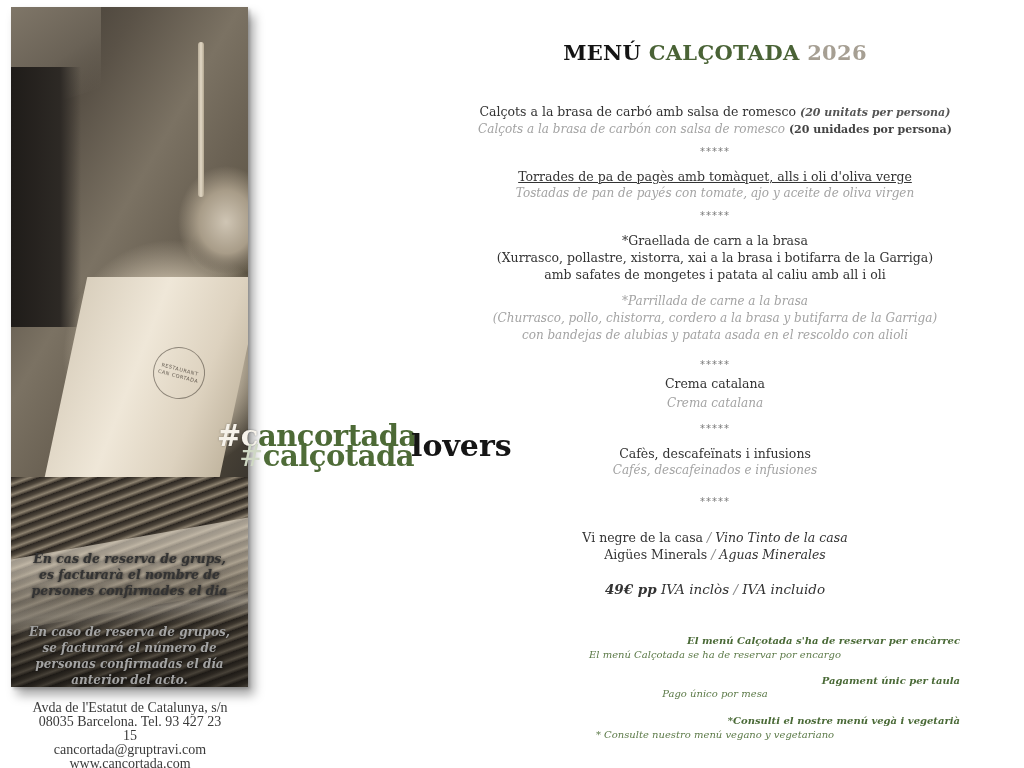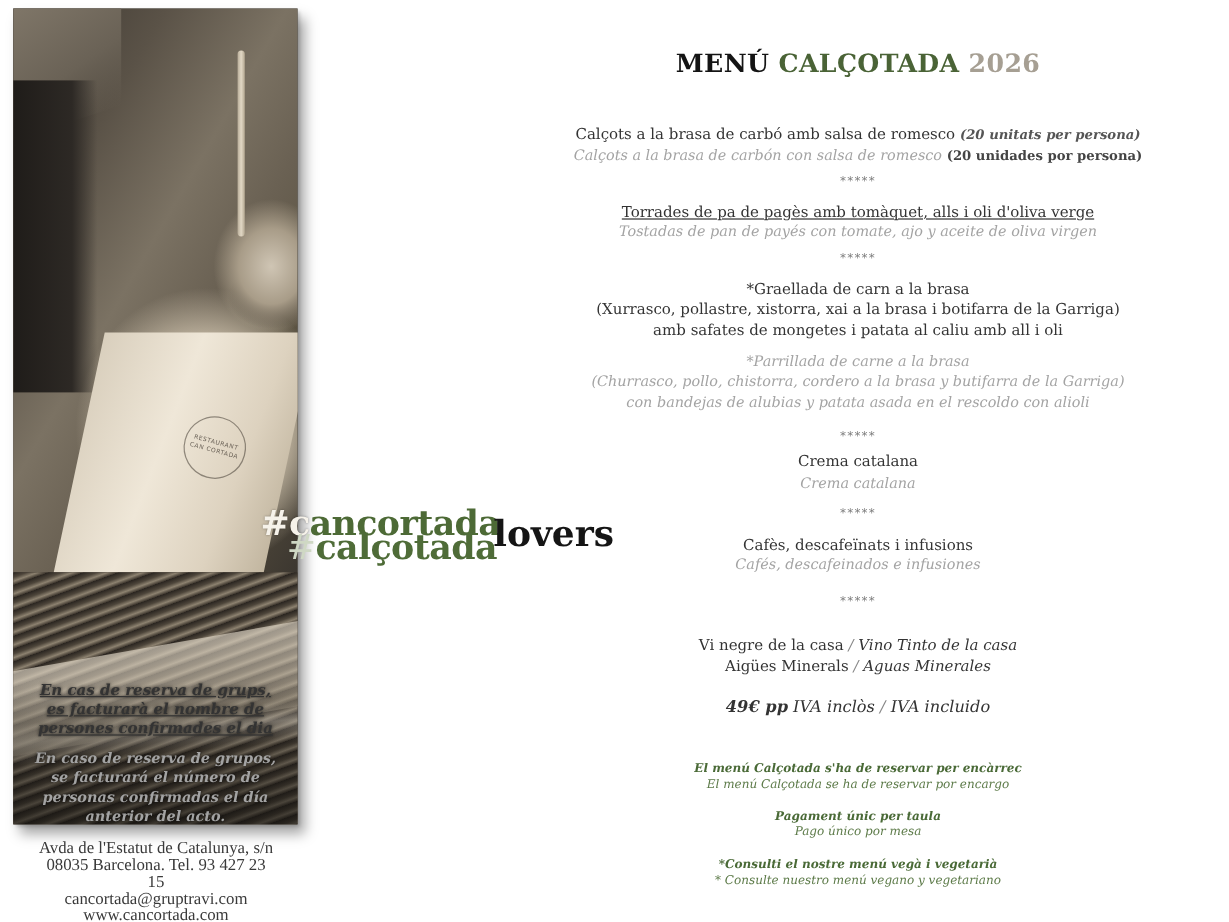--- a/index.html
+++ b/index.html
@@ -62,21 +62,21 @@
     }
     .photo-bottom .shade {
       position: absolute; left: 0; bottom: 0; width: 100%; height: 120px;
       background: linear-gradient(180deg, rgba(20,18,15,0) 0%, rgba(20,18,15,0.65) 100%);
     }
     .group-note {
       position: absolute; left: 0; width: 100%; text-align: center;
       color: #f3ede2; font-size: 10px; line-height: 13px; font-weight: bold;
       text-shadow: 0 0 3px rgba(0,0,0,0.7);
     }
-    .group-note.ca { top: 560px; font-style: italic; text-decoration: underline; }
+    .group-note.ca { top: 544px; font-style: italic; }
     .group-note.es { top: 617px; }
 
     
     .address {
       position: absolute; left: 30px; top: 701px; width: 200px; text-align: center;
       font-size: 14px; line-height: 14px; color: #3a3a3a; font-family: Liberation Serif, serif;
     }
 
     
     .hashtag { position: absolute; left: 217px; top: 420px; height: 60px; width: 300px; }
@@ -111,21 +111,21 @@
     .qty-ca { font-style: italic; font-weight: bold; color: #555; font-size: 11px; }
     .qty-es { font-style: normal; font-weight: bold; color: #444; font-size: 11px; }
     .sep { font-size: 10px; color: #777; letter-spacing: 1px; line-height: 12px; font-family: "DejaVu Sans", sans-serif; }
 
     .drinks { font-size: 12.5px; color: #333; line-height: 17px; }
     .drinks i { color: #333; }
     .slash { color: #888; font-style: italic; }
     .price { font-size: 13.5px; color: #333; line-height: 18px; font-style: italic; }
     .price b { font-style: italic; }
 
-    .note-ca { font-size: 10px; color: #4a6a37; font-style: italic; font-weight: bold; line-height: 13px; }
+    .note-ca { font-size: 10px; color: #4a6a37; font-style: italic; font-weight: bold; line-height: 13px; text-align: right; }
     .note-es { font-size: 10px; color: #5c7a48; font-style: italic; line-height: 13px; }
   </style>
 </head>
 <body>
 
 <div class="card">
   <div class="photo-top">
     <div class="sleeve"></div>
     <div class="arm"></div>
     <div class="calcot-stick"></div>

